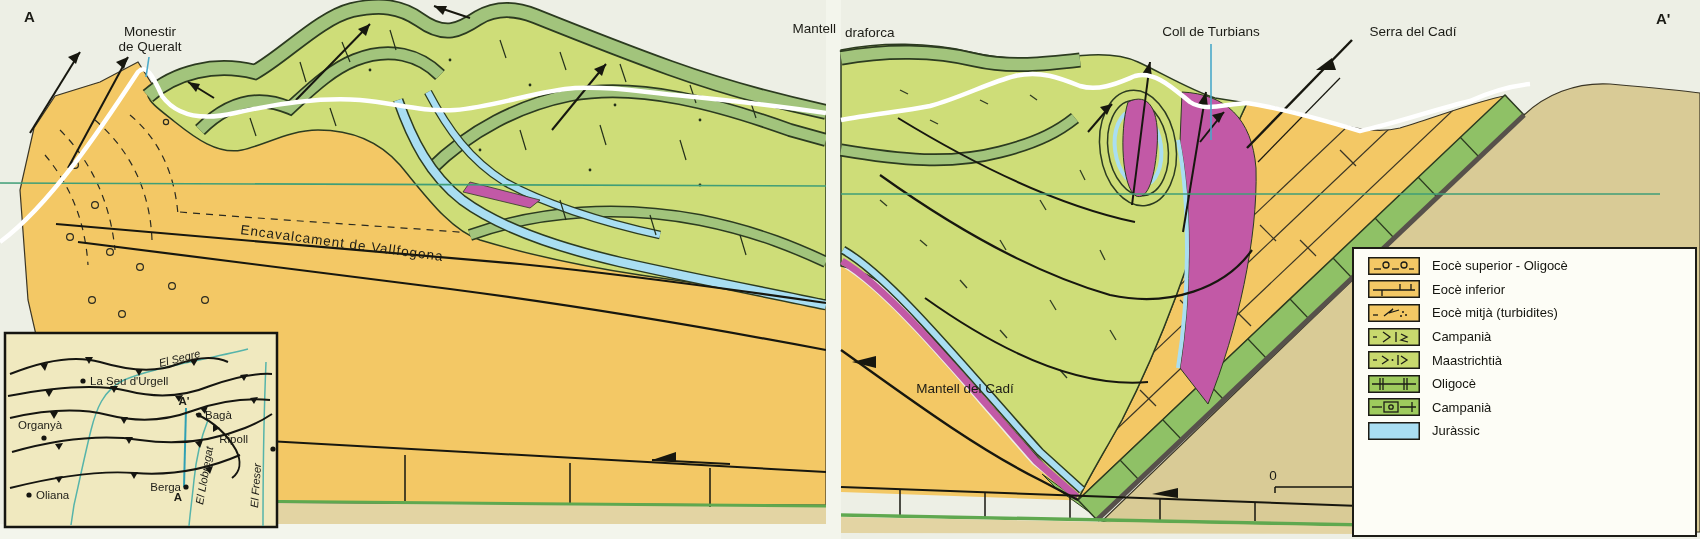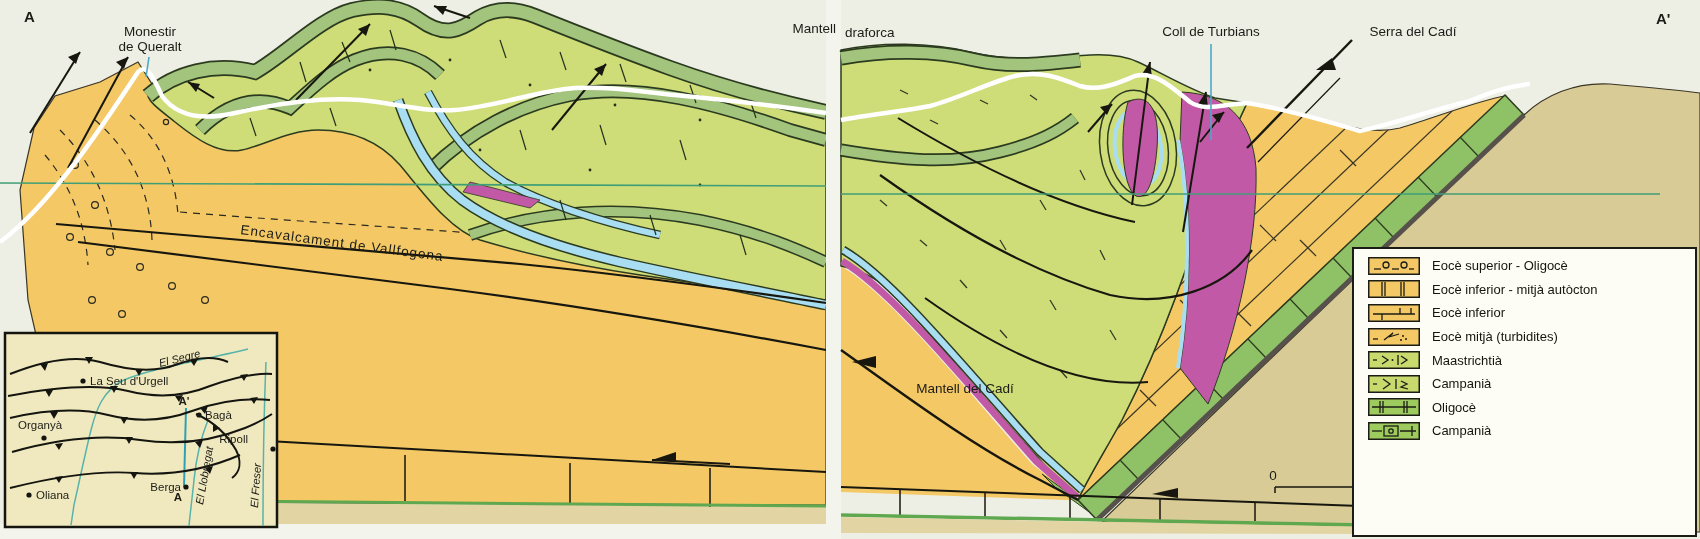--- a/index.html
+++ b/index.html
@@ -384,31 +384,20 @@
             </g>
           </svg>
         </span>
     <span class="lg-lab">Eocè superior - Oligocè</span>
   </div>
   <div class="lg-row">
     <span class="lg-sw">
           <svg width="52" height="18">
             <rect x="0.75" y="0.75" width="50.5" height="16.5" fill="#f3c865" stroke="#1c1c16" stroke-width="1.5"></rect>
             <g stroke="#1c1c16" stroke-width="1.3">
-              <path d="M 14,2 L 14,16 M 17,2 L 17,16 M 33,2 L 33,16 M 36,2 L 36,16"></path>
-            </g>
-          </svg>
-        </span>
-    <span class="lg-lab">Eocè inferior - mitjà autòcton</span>
-  </div>
-  <div class="lg-row">
-    <span class="lg-sw">
-          <svg width="52" height="18">
-            <rect x="0.75" y="0.75" width="50.5" height="16.5" fill="#f3c865" stroke="#1c1c16" stroke-width="1.5"></rect>
-            <g stroke="#1c1c16" stroke-width="1.3">
               <path d="M 5,10 L 47,10 M 14,10 L 14,16 M 32,4 L 32,10 M 43,4 L 43,10"></path>
             </g>
           </svg>
         </span>
     <span class="lg-lab">Eocè inferior</span>
   </div>
   <div class="lg-row">
     <span class="lg-sw">
           <svg width="52" height="18">
             <rect x="0.75" y="0.75" width="50.5" height="16.5" fill="#f3c865" stroke="#1c1c16" stroke-width="1.5"></rect>
@@ -417,53 +406,53 @@
               <path d="M 16,12 L 25,5 L 21,9 L 31,6"></path>
             </g>
             <g fill="#1c1c16">
               <circle cx="35" cy="8" r="1"></circle>
               <circle cx="38" cy="11" r="1"></circle>
               <circle cx="33" cy="12" r="1"></circle>
             </g>
           </svg>
         </span>
     <span class="lg-lab">Eocè mitjà (turbidites)</span>
+  </div>
+  <div class="lg-row">
+    <span class="lg-sw">
+          <svg width="52" height="18">
+            <rect x="0.75" y="0.75" width="50.5" height="16.5" fill="#c8d96e" stroke="#1c1c16" stroke-width="1.5"></rect>
+            <g stroke="#1c1c16" stroke-width="1.3" fill="none">
+              <path d="M 5,9 L 9,9"></path>
+              <path d="M 15,4 L 22,9 L 15,14"></path>
+              <path d="M 28,4 L 28,14"></path>
+              <path d="M 33,6 L 39,9 L 33,12 L 40,14"></path>
+            </g>
+          </svg>
+        </span>
+    <span class="lg-lab">Campanià</span>
   </div>
   <div class="lg-row">
     <span class="lg-sw">
           <svg width="52" height="18">
             <rect x="0.75" y="0.75" width="50.5" height="16.5" fill="#c8d96e" stroke="#1c1c16" stroke-width="1.5"></rect>
             <g stroke="#1c1c16" stroke-width="1.3" fill="none">
               <path d="M 5,9 L 9,9"></path>
               <path d="M 14,5 L 20,9 L 14,13"></path>
               <path d="M 30,4 L 30,14"></path>
               <path d="M 33,5 L 39,9 L 33,13"></path>
             </g>
             <circle cx="24.5" cy="9" r="1" fill="#1c1c16"></circle>
           </svg>
         </span>
     <span class="lg-lab">Maastrichtià</span>
   </div>
   <div class="lg-row">
     <span class="lg-sw">
           <svg width="52" height="18">
-            <rect x="0.75" y="0.75" width="50.5" height="16.5" fill="#c8d96e" stroke="#1c1c16" stroke-width="1.5"></rect>
-            <g stroke="#1c1c16" stroke-width="1.3" fill="none">
-              <path d="M 5,9 L 9,9"></path>
-              <path d="M 15,4 L 22,9 L 15,14"></path>
-              <path d="M 28,4 L 28,14"></path>
-              <path d="M 33,6 L 39,9 L 33,12 L 40,14"></path>
-            </g>
-          </svg>
-        </span>
-    <span class="lg-lab">Campanià</span>
-  </div>
-  <div class="lg-row">
-    <span class="lg-sw">
-          <svg width="52" height="18">
             <rect x="0.75" y="0.75" width="50.5" height="16.5" fill="#9ecb5d" stroke="#1c1c16" stroke-width="1.5"></rect>
             <g stroke="#1c1c16" stroke-width="1.3">
               <path d="M 4,9 L 48,9 M 12,3 L 12,15 M 15,3 L 15,15 M 36,3 L 36,15 M 39,3 L 39,15"></path>
             </g>
           </svg>
         </span>
     <span class="lg-lab">Oligocè</span>
   </div>
   <div class="lg-row">
     <span class="lg-sw">
@@ -472,16 +461,24 @@
             <g stroke="#1c1c16" stroke-width="1.3" fill="none">
               <path d="M 4,9 L 14,9"></path>
               <rect x="16" y="4" width="14" height="10"></rect>
               <circle cx="23" cy="9" r="2.2"></circle>
               <path d="M 32,9 L 48,9 M 44,4 L 44,14"></path>
             </g>
           </svg>
         </span>
     <span class="lg-lab">Campanià</span>
   </div>
+  <div class="lg-row">
+    <span class="lg-sw">
+          <svg width="52" height="18">
+            <rect x="0.75" y="0.75" width="50.5" height="16.5" fill="#a9def2" stroke="#1c1c16" stroke-width="1.5"></rect>
+          </svg>
+        </span>
+    <span class="lg-lab">Juràssic</span>
+  </div>
 
 </div>
 
 </div>
 
 </body></html>

